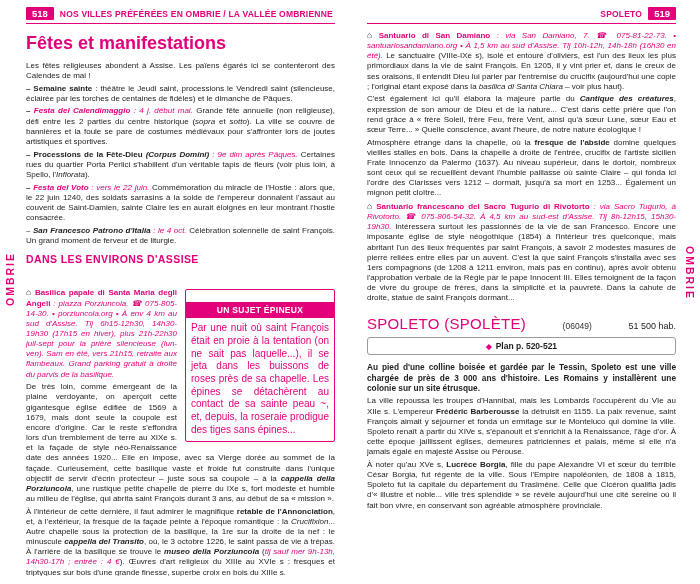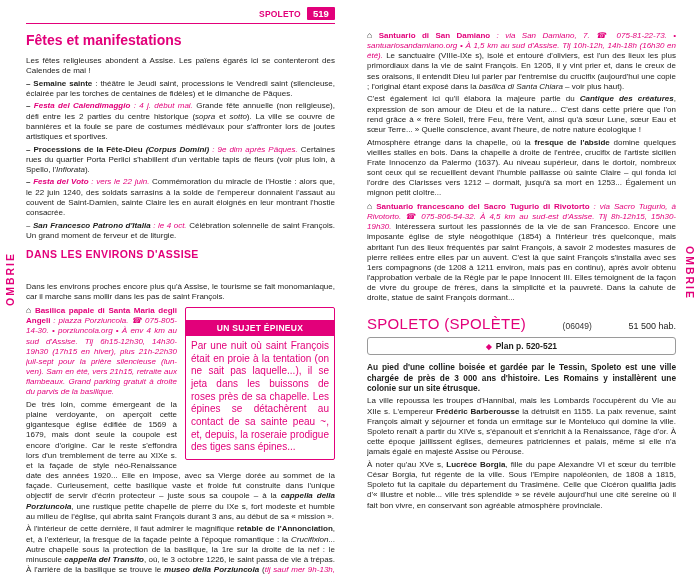--- a/index.html
+++ b/index.html
@@ -19,21 +19,21 @@
   .pg-box{background:var(--mag);color:#fff;font-weight:bold;font-size:9.5px;padding:1px 6px;border-radius:1px;}
   .run-title{color:var(--mag);font-weight:bold;font-size:8.5px;letter-spacing:.2px;white-space:nowrap;}
   
   .tab{position:absolute;color:var(--mag);font-weight:bold;font-size:10.5px;letter-spacing:2px;}
   .tab-left{left:4px;top:252px;writing-mode:vertical-rl;transform:rotate(180deg);}
   .tab-right{right:4px;top:246px;writing-mode:vertical-rl;}
   
   .spread{display:flex;gap:32px;padding:6px 24px 0 26px;height:552px;overflow:hidden;}
   .col{flex:1;font-size:8px;line-height:1.27;text-align:justify;overflow:hidden;hyphens:auto;}
   .col p{margin:0 0 2.5px;}
-  .h1{color:var(--mag);font-size:14px;font-weight:bold;margin:2px 0 6px;text-align:left;}
+  .h1{color:var(--mag);font-size:18px;font-weight:bold;margin:2px 0 6px;text-align:left;}
   .h2{color:var(--mag);font-size:10.5px;font-weight:bold;letter-spacing:.4px;margin:7px 0 21px;text-align:left;}
   
   .s-b{font-weight:bold;}
   .s-i{font-style:italic;}
   .s-bi{font-weight:bold;font-style:italic;}
   .s-mi{color:var(--mag);font-style:italic;}
   .s-mb{color:var(--mag);font-weight:bold;}
   .s-mbi{color:var(--mag);font-weight:bold;font-style:italic;}
   .s-icon{font-weight:bold;font-size:8.5px;}
   
@@ -46,40 +46,43 @@
   .city-code{font-size:8.5px;color:#333;}
   .city-pop{font-size:9px;color:#1d1d1b;}
   .plan-box{border:1px solid #9a9a9a;border-radius:3px;text-align:center;padding:3px 2px;margin:2px 0 7px;font-size:8.5px;font-weight:bold;}
   .plan-box .bullet{color:var(--mag);margin-right:4px;font-size:7.5px;}
   .lead{font-weight:bold;font-size:8.3px;}
 </style>
 </head>
 <body>
 
 <header class="topbar">
+  <div class="hdr hdr-left">
+    <span class="pg-box">518</span>
+    <span class="run-title">NOS VILLES PRÉFÉRÉES EN OMBRIE / LA VALLÉE OMBRIENNE</span>
+  </div>
   <div class="hdr hdr-right">
     <span class="run-title">SPOLETO</span>
     <span class="pg-box">519</span>
   </div>
 </header>
 
 <div class="tab tab-left">OMBRIE</div>
 <div class="tab tab-right">OMBRIE</div>
 
 <div class="spread">
   <div class="col" id="col-left">
       <div class="h1">Fêtes et manifestations</div>
       <p><span>Les fêtes religieuses abondent à Assise. Les païens égarés ici se contenteront des Calendes de mai !</span></p>
       <p><span class="s-b">– Semaine sainte</span><span> : théâtre le Jeudi saint, processions le Vendredi saint (silencieuse, éclairée par les torches de centaines de fidèles) et le dimanche de Pâques.</span></p>
       <p><span class="s-b">– </span><span class="s-mbi">Festa del Calendimaggio</span><span class="s-mi"> : 4 j. début mai.</span><span> Grande fête annuelle (non religieuse), défi entre les 2 parties du centre historique (</span><span class="s-i">sopra</span><span> et </span><span class="s-i">sotto</span><span>). La ville se couvre de bannières et la foule se pare de costumes médiévaux pour s'affronter lors de joutes artistiques et sportives.</span></p>
       <p><span class="s-b">– Processions de la Fête-Dieu</span><span class="s-bi"> (Corpus Domini)</span><span class="s-mi"> : 9e dim après Pâques.</span><span> Certaines rues du quartier Porta Perlici s'habillent d'un véritable tapis de fleurs (voir plus loin, à Spello, l'</span><span class="s-i">Infiorata</span><span>).</span></p>
       <p><span class="s-b">– </span><span class="s-mbi">Festa del Voto</span><span class="s-mi"> : vers le 22 juin.</span><span> Commémoration du miracle de l'Hostie : alors que, le 22 juin 1240, des soldats sarrasins à la solde de l'empereur donnaient l'assaut au couvent de Saint-Damien, sainte Claire les en aurait éloignés en leur montrant l'hostie consacrée.</span></p>
       <p><span class="s-bi">– San Francesco Patrono d'Italia</span><span class="s-mi"> : le 4 oct.</span><span> Célébration solennelle de saint François. Un grand moment de ferveur et de liturgie.</span></p>
       <div class="h2">DANS LES ENVIRONS D'ASSISE</div>
-      <p><span>Dans les environs proches encore plus qu'à Assise, le tourisme se fait monomaniaque, car il marche sans mollir dans les pas de saint François.</span></p>
       <div class="info-box">
         <div class="info-box-title">UN SUJET ÉPINEUX</div>
         <div class="info-box-body"><span>Par une nuit où saint François était en proie à la tentation (on ne sait pas laquelle...), il se jeta dans les buissons de roses près de sa chapelle. Les épines se détachèrent au contact de sa sainte peau ~, et, depuis, la roseraie prodigue des tiges sans épines...</span></div>
       </div>
       <p><span class="s-icon">⌂ </span><span class="s-mb">Basilica papale di Santa Maria degli Angeli</span><span class="s-mi"> : piazza Porziuncola. </span><span class="s-mi">☎</span><span class="s-mi"> 075-805-14-30. • porziuncola.org • À env 4 km au sud d'Assise. Tlj 6h15-12h30, 14h30-19h30 (17h15 en hiver), plus 21h-22h30 juil-sept pour la prière silencieuse (lun-ven). Sam en été, vers 21h15, retraite aux flambeaux. Grand parking gratuit à droite du parvis de la basilique.</span></p>
       <p><span>De très loin, comme émergeant de la plaine verdoyante, on aperçoit cette gigantesque église édifiée de 1569 à 1679, mais dont seule la coupole est encore d'origine. Car le reste s'effondra lors d'un tremblement de terre au XIXe s. et la façade de style néo-Renaissance date des années 1920... Elle en impose, avec sa Vierge dorée au sommet de la façade. Curieusement, cette basilique vaste et froide fut construite dans l'unique objectif de servir d'écrin protecteur – juste sous sa coupole – à la </span><span class="s-bi">cappella della Porziuncola</span><span>, une rustique petite chapelle de pierre du IXe s, fort modeste et humble au milieu de l'église, qui abrita saint François durant 3 ans, au début de sa « mission ».</span></p>
       <p><span>À l'intérieur de cette dernière, il faut admirer le magnifique </span><span class="s-b">retable de l'Annonciation</span><span>, et, à l'extérieur, la fresque de la façade peinte à l'époque romantique : la </span><span class="s-i">Crucifixion</span><span>... Autre chapelle sous la protection de la basilique, la 1re sur la droite de la nef : le minuscule </span><span class="s-bi">cappella del Transito</span><span>, où, le 3 octobre 1226, le saint passa de vie à trépas. À l'arrière de la basilique se trouve le </span><span class="s-bi">museo della Porziuncola</span><span> (</span><span class="s-mi">tlj sauf mer 9h-13h, 14h30-17h ; entrée : 4 €</span><span>). Œuvres d'art religieux du XIIIe au XVIe s : fresques et triptyques sur bois d'une grande finesse, superbe croix en bois du XIIIe s.</span></p>
     </div>
   <div class="col" id="col-right">
       <p><span class="s-icon">⌂ </span><span class="s-mb">Santuario di San Damiano</span><span class="s-mi"> : via San Damiano, 7. </span><span class="s-mi">☎</span><span class="s-mi"> 075-81-22-73. • santuariosandamiano.org • À 1,5 km au sud d'Assise. Tlj 10h-12h, 14h-18h (16h30 en été).</span><span> Le sanctuaire (VIIIe-IXe s), isolé et entouré d'oliviers, est l'un des lieux les plus primordiaux dans la vie de saint François. En 1205, il y vint prier et, dans le creux de ses oraisons, il entendit Dieu lui parler par l'entremise du crucifix (aujourd'hui une copie ; l'original étant exposé dans la </span><span class="s-i">basilica di Santa Chiara</span><span> – voir plus haut).</span></p>

